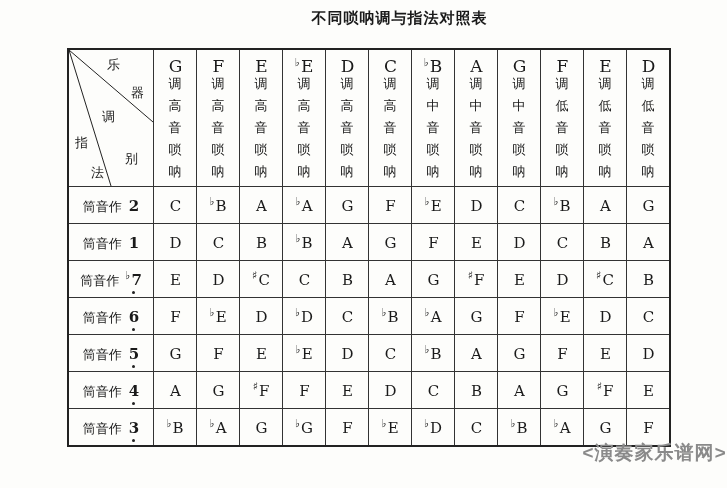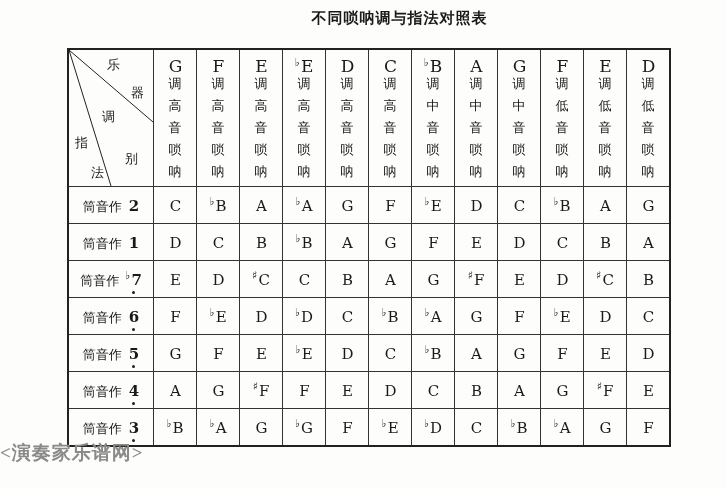--- a/index.html
+++ b/index.html
@@ -27,22 +27,22 @@
   .acc { font-size:11px; vertical-align:6px; margin-right:1px; }
   td.rowh {
     height:36px; font-family:"DejaVu Sans", sans-serif; font-size:13px; text-align:left; padding-left:8px;
     white-space:nowrap;
     margin-left:41px;
   }
   .rowh .num { font-family:"DejaVu Serif", serif; font-weight:bold; font-size:15px; margin-left:6px; position:relative; }
   .rowh .num.dot::after { content:""; position:absolute; left:50%; bottom:-5px; width:3px; height:3px; margin-left:-1.5px; background:#222; border-radius:50%; }
   td.cell { height:36px; font-size:15px; }
   .watermark {
-    position:absolute; left:0; width:727px; top:440px; text-align:left;
-    font-family:Liberation Serif, serif; font-weight:bold; font-size:19px; color:#8a8a8a; letter-spacing:1px;
+    position:absolute; left:0; width:727px; top:440px; text-align:right;
+    font-family:Liberation Mono, monospace; font-weight:bold; font-size:19px; color:#8a8a8a; letter-spacing:1px;
   }
 </style>
 </head>
 <body>
 
 <div class="title">不同唢呐调与指法对照表</div>
 
 <table class="chart">
   <thead>
     <tr>

